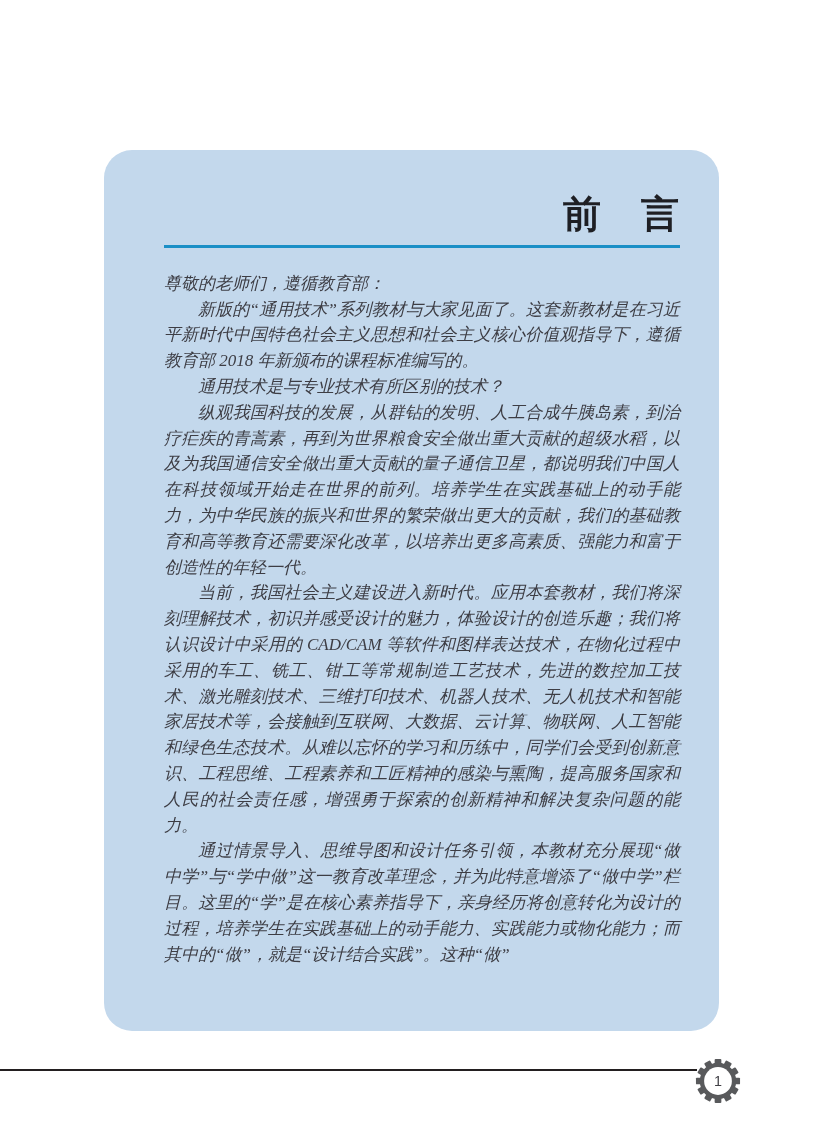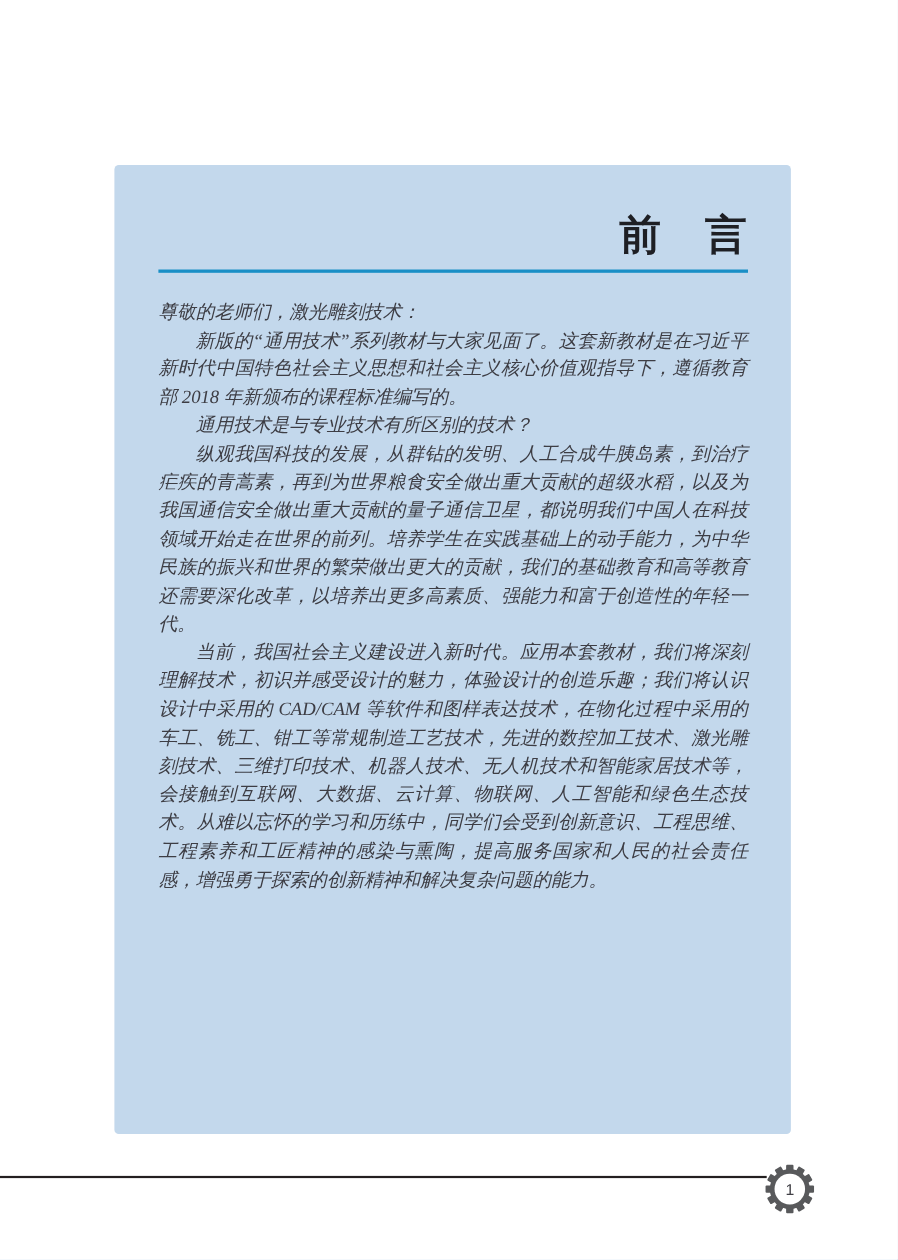--- a/index.html
+++ b/index.html
@@ -11,22 +11,23 @@
     overflow: hidden;
     font-family: "Liberation Serif", serif;
   }
   .card {
     position: absolute;
     left: 104px;
     top: 150px;
     width: 615px;
     height: 881px;
     background: #c3d8ec;
-    border-radius: 4px;
+    border-radius: 28px;
     box-sizing: border-box;
+    padding-left: 20px;
   }
   .title {
     margin: 44px 39px 0 40px;
     text-align: right;
     font-family: "Liberation Sans", sans-serif;
     font-weight: 700;
     font-size: 38px;
     line-height: 1.1;
     color: #1e1f24;
     letter-spacing: 1px;
@@ -74,25 +75,26 @@
 </head>
 <body>
 
 <div class="page">
 
   <div class="card">
     <h1 class="title">前　言</h1>
     <div class="title-rule"></div>
 
     <div class="content">
-      <p class="salutation">尊敬的老师们，激光雕刻技术：</p>
+      <p class="salutation">尊敬的老师们，遵循教育部：</p>
       <p>新版的“通用技术”系列教材与大家见面了。这套新教材是在习近平新时代中国特色社会主义思想和社会主义核心价值观指导下，遵循教育部 2018 年新颁布的课程标准编写的。</p>
       <p>通用技术是与专业技术有所区别的技术？</p>
       <p>纵观我国科技的发展，从群钻的发明、人工合成牛胰岛素，到治疗疟疾的青蒿素，再到为世界粮食安全做出重大贡献的超级水稻，以及为我国通信安全做出重大贡献的量子通信卫星，都说明我们中国人在科技领域开始走在世界的前列。培养学生在实践基础上的动手能力，为中华民族的振兴和世界的繁荣做出更大的贡献，我们的基础教育和高等教育还需要深化改革，以培养出更多高素质、强能力和富于创造性的年轻一代。</p>
       <p>当前，我国社会主义建设进入新时代。应用本套教材，我们将深刻理解技术，初识并感受设计的魅力，体验设计的创造乐趣；我们将认识设计中采用的 CAD/CAM 等软件和图样表达技术，在物化过程中采用的车工、铣工、钳工等常规制造工艺技术，先进的数控加工技术、激光雕刻技术、三维打印技术、机器人技术、无人机技术和智能家居技术等，会接触到互联网、大数据、云计算、物联网、人工智能和绿色生态技术。从难以忘怀的学习和历练中，同学们会受到创新意识、工程思维、工程素养和工匠精神的感染与熏陶，提高服务国家和人民的社会责任感，增强勇于探索的创新精神和解决复杂问题的能力。</p>
+      <p>通过情景导入、思维导图和设计任务引领，本教材充分展现“做中学”与“学中做”这一教育改革理念，并为此特意增添了“做中学”栏目。这里的“学”是在核心素养指导下，亲身经历将创意转化为设计的过程，培养学生在实践基础上的动手能力、实践能力或物化能力；而其中的“做”，就是“设计结合实践”。这种“做”</p>
     </div>
   </div>
 
   <div class="footer-line"></div>
 
   <div class="gear">
     <svg viewBox="0 0 48 48" xmlns="http://www.w3.org/2000/svg">
       <g fill="#58595b">
         <rect x="20.5" y="1" width="7" height="10" rx="1" transform="rotate(0 24 24)"></rect>
         <rect x="20.5" y="1" width="7" height="10" rx="1" transform="rotate(30 24 24)"></rect>

